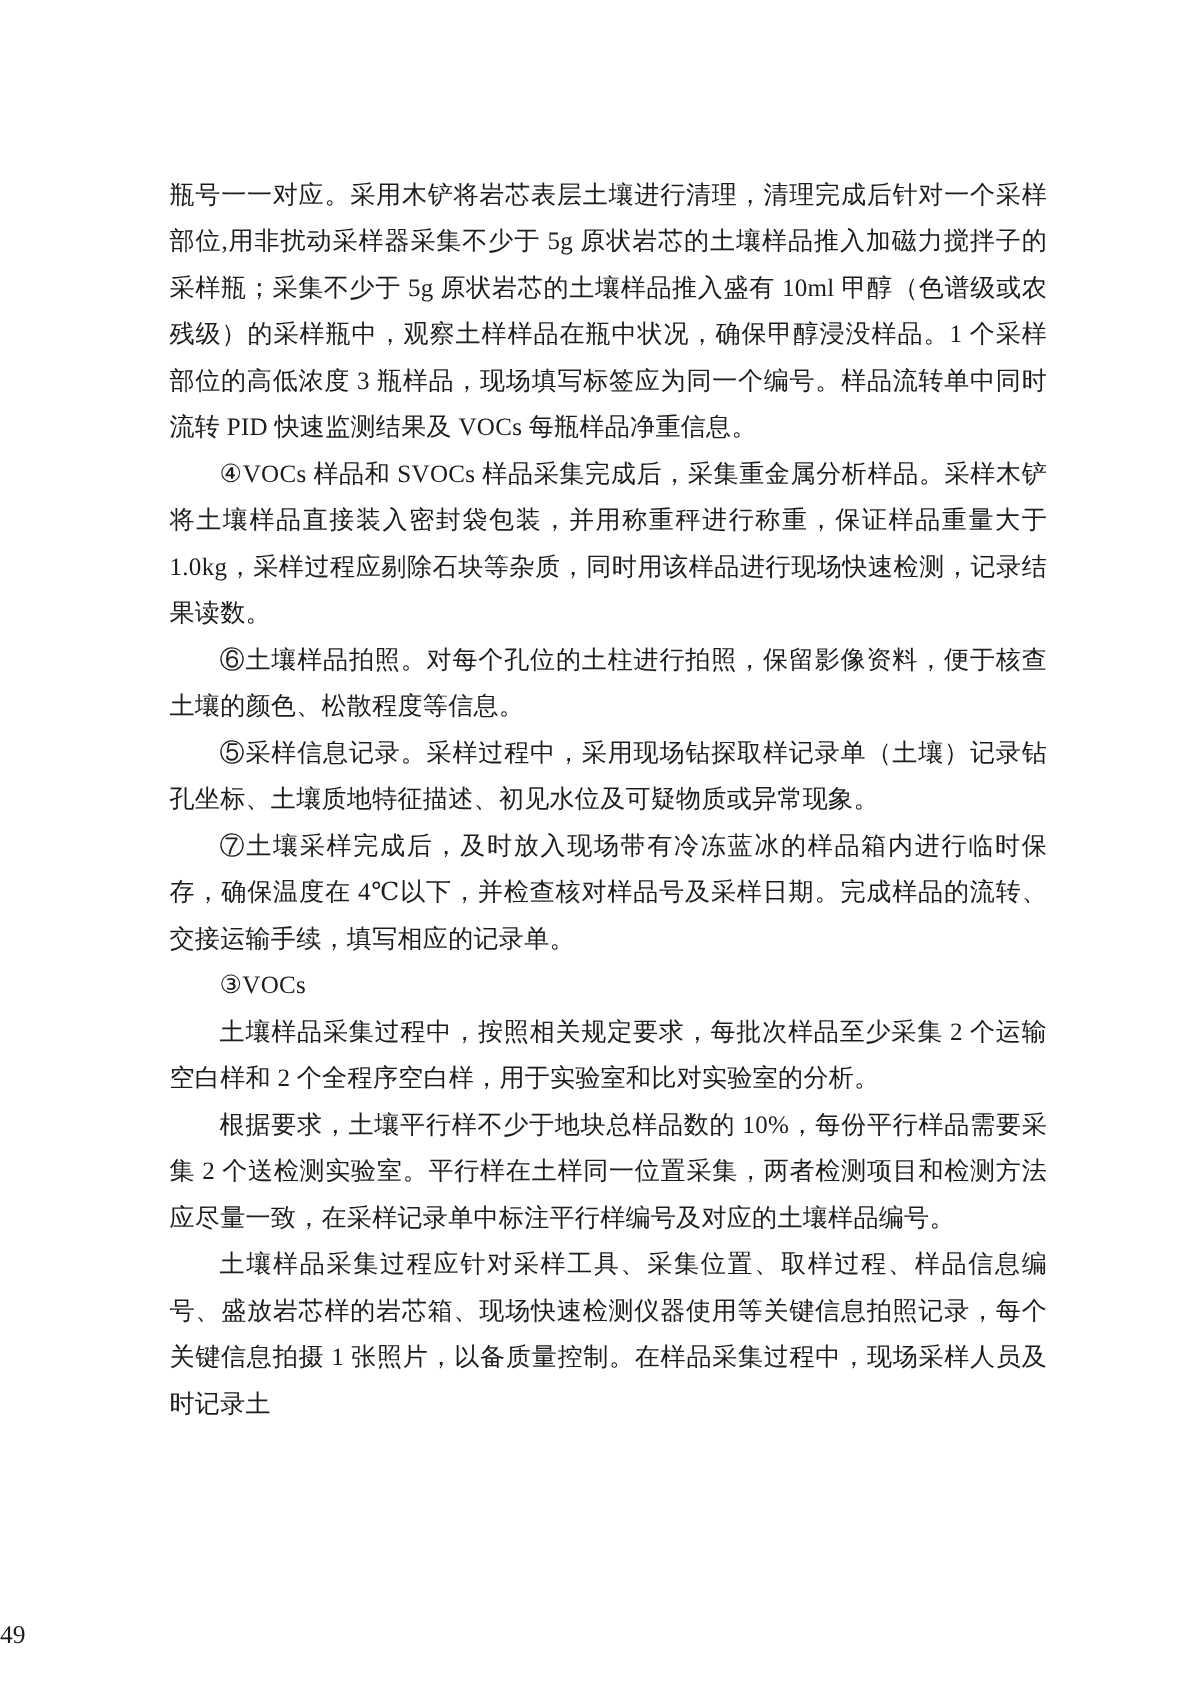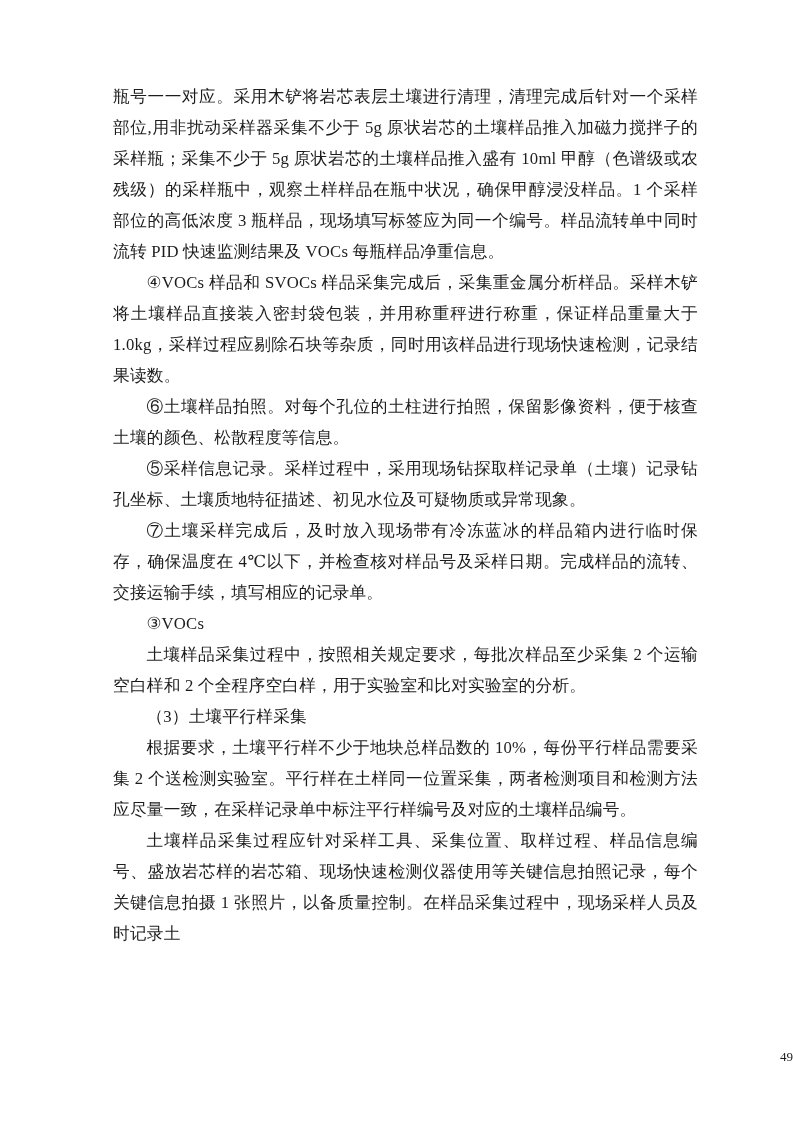--- a/index.html
+++ b/index.html
@@ -12,20 +12,21 @@
     background: #ffffff;
   }
   .page {
     position: relative;
     width: 793px;
     height: 1082px;
     background: #ffffff;
     overflow: hidden;
     font-family: "Liberation Serif", "DejaVu Serif", serif;
     color: #1c1c1c;
+    margin-top: 33px;
   }
   .content {
     position: absolute;
     left: 113px;
     top: 81px;
     width: 585px;
     font-size: 16.7px;
     line-height: 31px;
     text-align: justify;
     letter-spacing: 0.2px;
@@ -36,38 +37,37 @@
     text-indent: 0;
   }
   .para.indent {
     text-indent: 2em;
   }
   .footer {
     position: absolute;
     left: 0;
     top: 1048px;
     width: 793px;
-    text-align: right;
-    font-size: 13px;
+    text-align: left;
+    font-size: 17px;
     line-height: 18px;
     color: #1c1c1c;
   }
 </style>
 </head>
 <body>
 
 <div class="page">
   <div class="content">
       <p class="para">瓶号一一对应。采用木铲将岩芯表层土壤进行清理，清理完成后针对一个采样部位,用非扰动采样器采集不少于 5g 原状岩芯的土壤样品推入加磁力搅拌子的采样瓶；采集不少于 5g 原状岩芯的土壤样品推入盛有 10ml 甲醇（色谱级或农残级）的采样瓶中，观察土样样品在瓶中状况，确保甲醇浸没样品。1 个采样部位的高低浓度 3 瓶样品，现场填写标签应为同一个编号。样品流转单中同时流转 PID 快速监测结果及 VOCs 每瓶样品净重信息。</p>
       <p class="para indent">④VOCs 样品和 SVOCs 样品采集完成后，采集重金属分析样品。采样木铲将土壤样品直接装入密封袋包装，并用称重秤进行称重，保证样品重量大于 1.0kg，采样过程应剔除石块等杂质，同时用该样品进行现场快速检测，记录结果读数。</p>
       <p class="para indent">⑥土壤样品拍照。对每个孔位的土柱进行拍照，保留影像资料，便于核查土壤的颜色、松散程度等信息。</p>
       <p class="para indent">⑤采样信息记录。采样过程中，采用现场钻探取样记录单（土壤）记录钻孔坐标、土壤质地特征描述、初见水位及可疑物质或异常现象。</p>
       <p class="para indent">⑦土壤采样完成后，及时放入现场带有冷冻蓝冰的样品箱内进行临时保存，确保温度在 4℃以下，并检查核对样品号及采样日期。完成样品的流转、交接运输手续，填写相应的记录单。</p>
       <p class="para indent">③VOCs</p>
       <p class="para indent">土壤样品采集过程中，按照相关规定要求，每批次样品至少采集 2 个运输空白样和 2 个全程序空白样，用于实验室和比对实验室的分析。</p>
-      <p class="para indent">（3）土壤平行样采集</p>
       <p class="para indent">根据要求，土壤平行样不少于地块总样品数的 10%，每份平行样品需要采集 2 个送检测实验室。平行样在土样同一位置采集，两者检测项目和检测方法应尽量一致，在采样记录单中标注平行样编号及对应的土壤样品编号。</p>
       <p class="para indent">土壤样品采集过程应针对采样工具、采集位置、取样过程、样品信息编号、盛放岩芯样的岩芯箱、现场快速检测仪器使用等关键信息拍照记录，每个关键信息拍摄 1 张照片，以备质量控制。在样品采集过程中，现场采样人员及时记录土</p>
     </div>
   <div class="footer">
     <span>49</span>
   </div>
 </div>
 
 </body></html>

